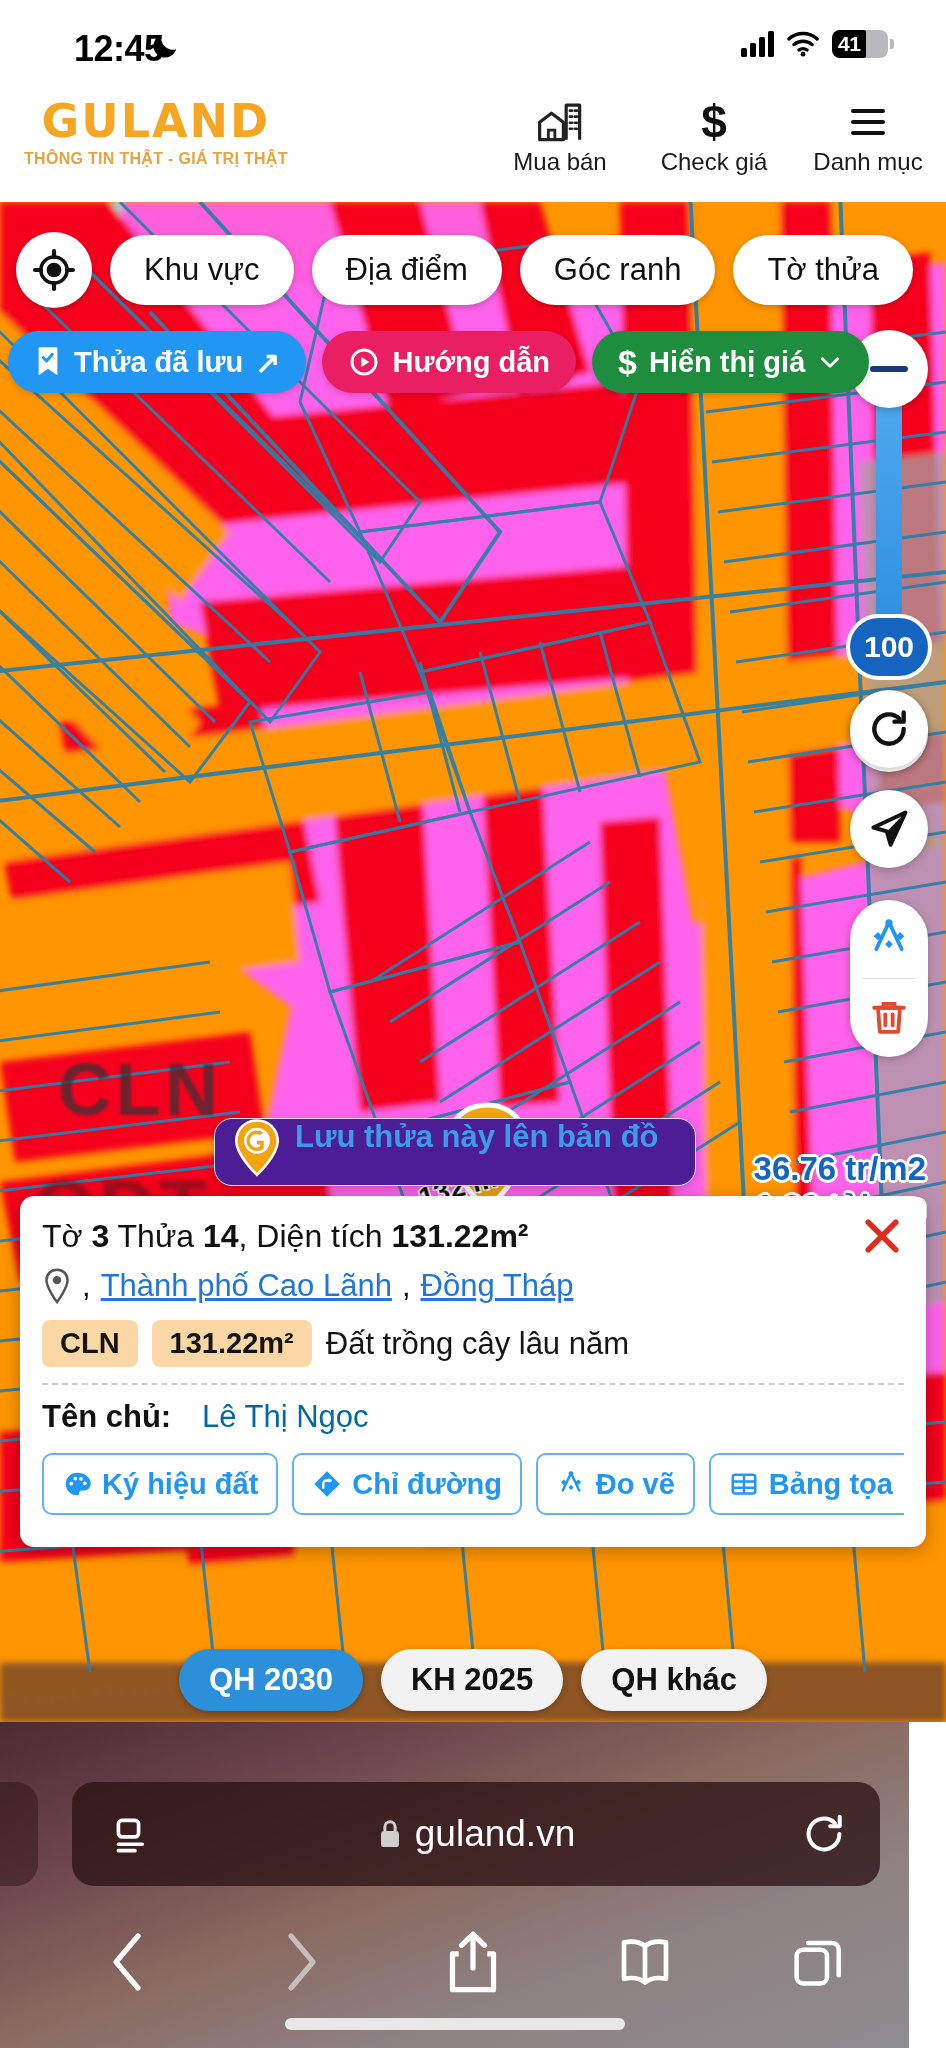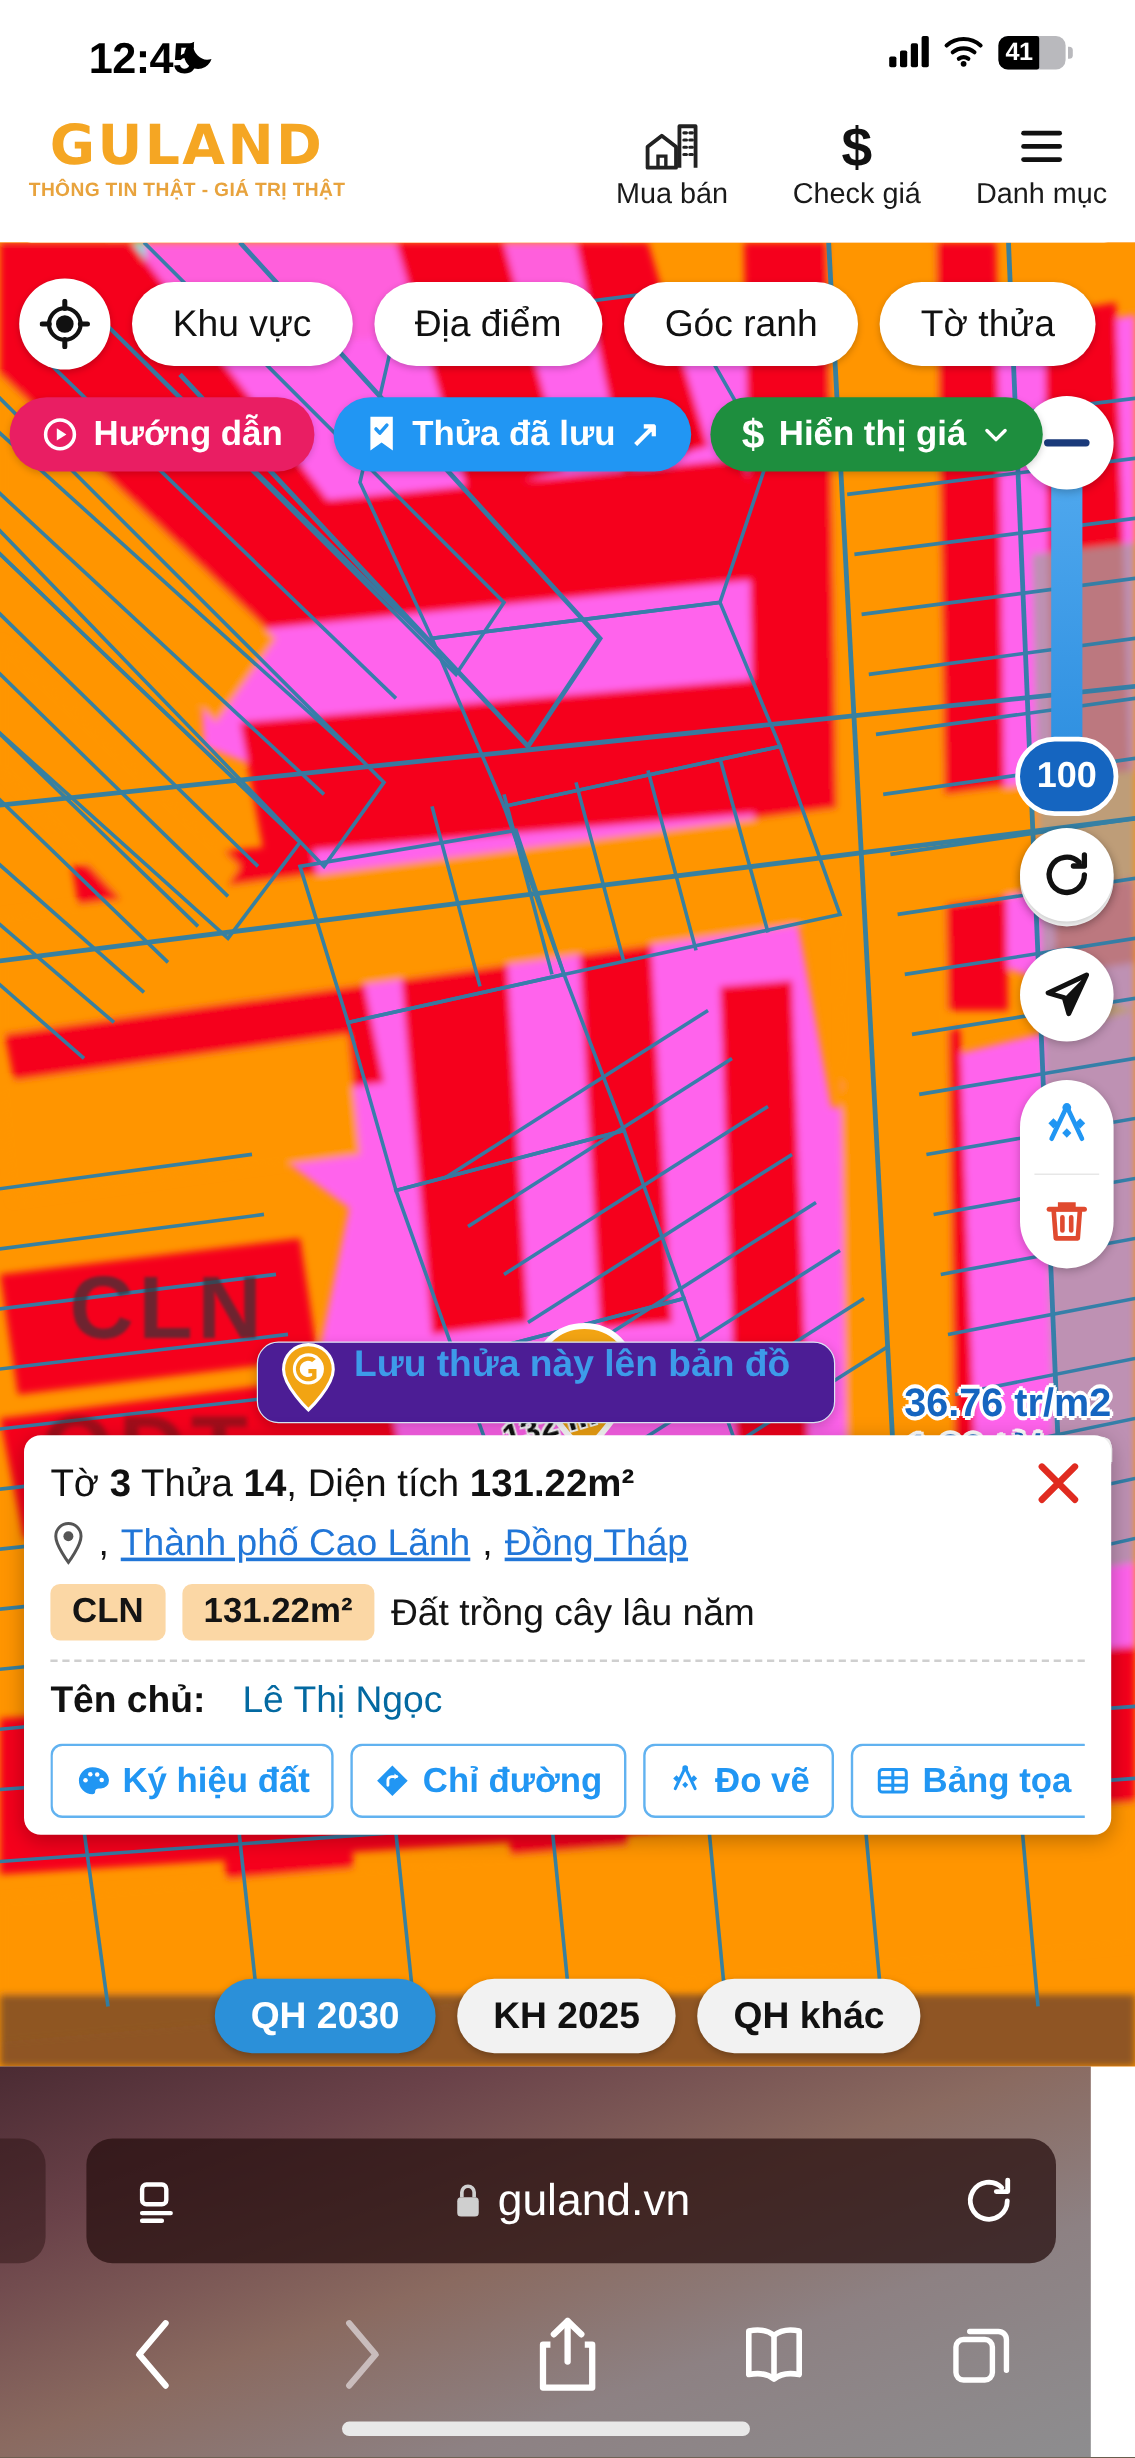--- a/index.html
+++ b/index.html
@@ -20,21 +20,21 @@
   }
   #status-time {
     position: absolute; left: 74px; top: 28px;
     font-size: 36px; font-weight: 700; color: #000; letter-spacing: -0.5px;
   }
   #moon-icon {
     position: absolute; left: 150px; top: 30px; width: 30px; height: 32px;
   }
   #status-right {
     position: absolute; right: 58px; top: 30px;
-    display: flex; align-items: flex-start; gap: 12px;
+    display: flex; align-items: center; gap: 12px;
   }
   .sig-bars { display: flex; align-items: flex-end; gap: 3px; height: 26px; }
   .sig-bars i { display: block; width: 6px; background: #000; border-radius: 1.5px; }
   .sig-bars i:nth-child(1){ height: 9px; }
   .sig-bars i:nth-child(2){ height: 14px; }
   .sig-bars i:nth-child(3){ height: 20px; }
   .sig-bars i:nth-child(4){ height: 26px; }
   #battery {
     position: relative; width: 56px; height: 28px;
     border-radius: 8px; background: #b9b9bd; display: flex; align-items: center;
@@ -194,21 +194,21 @@
     height: 68px; padding: 0 36px 0 18px; background:#4c1d95; border-radius: 18px;
     border: 1.5px solid #d9e6f2; display:flex; align-items:flex-start; gap: 14px;
     box-shadow: 0 3px 10px rgba(0,0,0,.2); cursor:pointer;
   }
   #save-parcel-label { font-size: 31px; color:#3D9BE9; font-weight:600; white-space:nowrap; }
 
   
   #info-card {
     position:absolute; left: 20px; top: 1196px; width: 906px;
     background:#fff; border-radius: 14px; z-index: 45;
-    box-shadow: 0 4px 18px rgba(0,0,0,.28); padding: 20px 22px 14px 22px;
+    box-shadow: 0 4px 18px rgba(0,0,0,.28); padding: 20px 22px 32px 22px;
   }
   #card-close {
     position:absolute; right: 22px; top: 18px; width: 44px; height: 44px;
     cursor:pointer;
   }
   #card-title {
     font-size: 32px; color:#111; line-height: 1.25; padding-right: 60px;
   }
   #card-title b { font-weight: 800; }
   #card-loc {
@@ -479,34 +479,34 @@
         <path d="M12 1.2v3.4M12 19.4v3.4M1.2 12h3.4M19.4 12h3.4" stroke="#111" stroke-width="2.4" stroke-linecap="round"></path>
       </svg>
     </div>
     <div class="chip-white">Khu vực</div>
     <div class="chip-white">Địa điểm</div>
     <div class="chip-white">Góc ranh</div>
     <div class="chip-white">Tờ thửa</div>
   </div>
 
   <div id="chip-row-2">
+    <div class="chip-color" style="background:#2196F3">
+      <svg width="28" height="32" viewBox="0 0 18 24">
+        <path d="M2 1h14v21l-7-5-7 5z" fill="#fff"></path>
+        <path d="M5.5 8.6l2.4 2.6 4.4-5" fill="none" stroke="#2196F3" stroke-width="2.2" stroke-linecap="round" stroke-linejoin="round"></path>
+      </svg>
+      <span>Thửa đã lưu</span>
+      <span style="font-size:30px;font-weight:700">↗</span>
+    </div>
     <div class="chip-color" style="background:#E91E63">
       <svg width="32" height="32" viewBox="0 0 24 24">
         <circle cx="12" cy="12" r="9" fill="none" stroke="#fff" stroke-width="2.2"></circle>
         <path d="M10 8.2l6 3.8-6 3.8z" fill="#fff"></path>
       </svg>
       <span>Hướng dẫn</span>
-    </div>
-    <div class="chip-color" style="background:#2196F3">
-      <svg width="28" height="32" viewBox="0 0 18 24">
-        <path d="M2 1h14v21l-7-5-7 5z" fill="#fff"></path>
-        <path d="M5.5 8.6l2.4 2.6 4.4-5" fill="none" stroke="#2196F3" stroke-width="2.2" stroke-linecap="round" stroke-linejoin="round"></path>
-      </svg>
-      <span>Thửa đã lưu</span>
-      <span style="font-size:30px;font-weight:700">↗</span>
     </div>
     <div class="chip-color" style="background:#1E8E3E">
       <span style="font-size:34px;font-weight:800">$</span>
       <span>Hiển thị giá</span>
       <svg width="26" height="26" viewBox="0 0 24 24">
         <path d="M5 9l7 7 7-7" fill="none" stroke="#fff" stroke-width="2.6" stroke-linecap="round" stroke-linejoin="round"></path>
       </svg>
     </div>
   </div>
 

